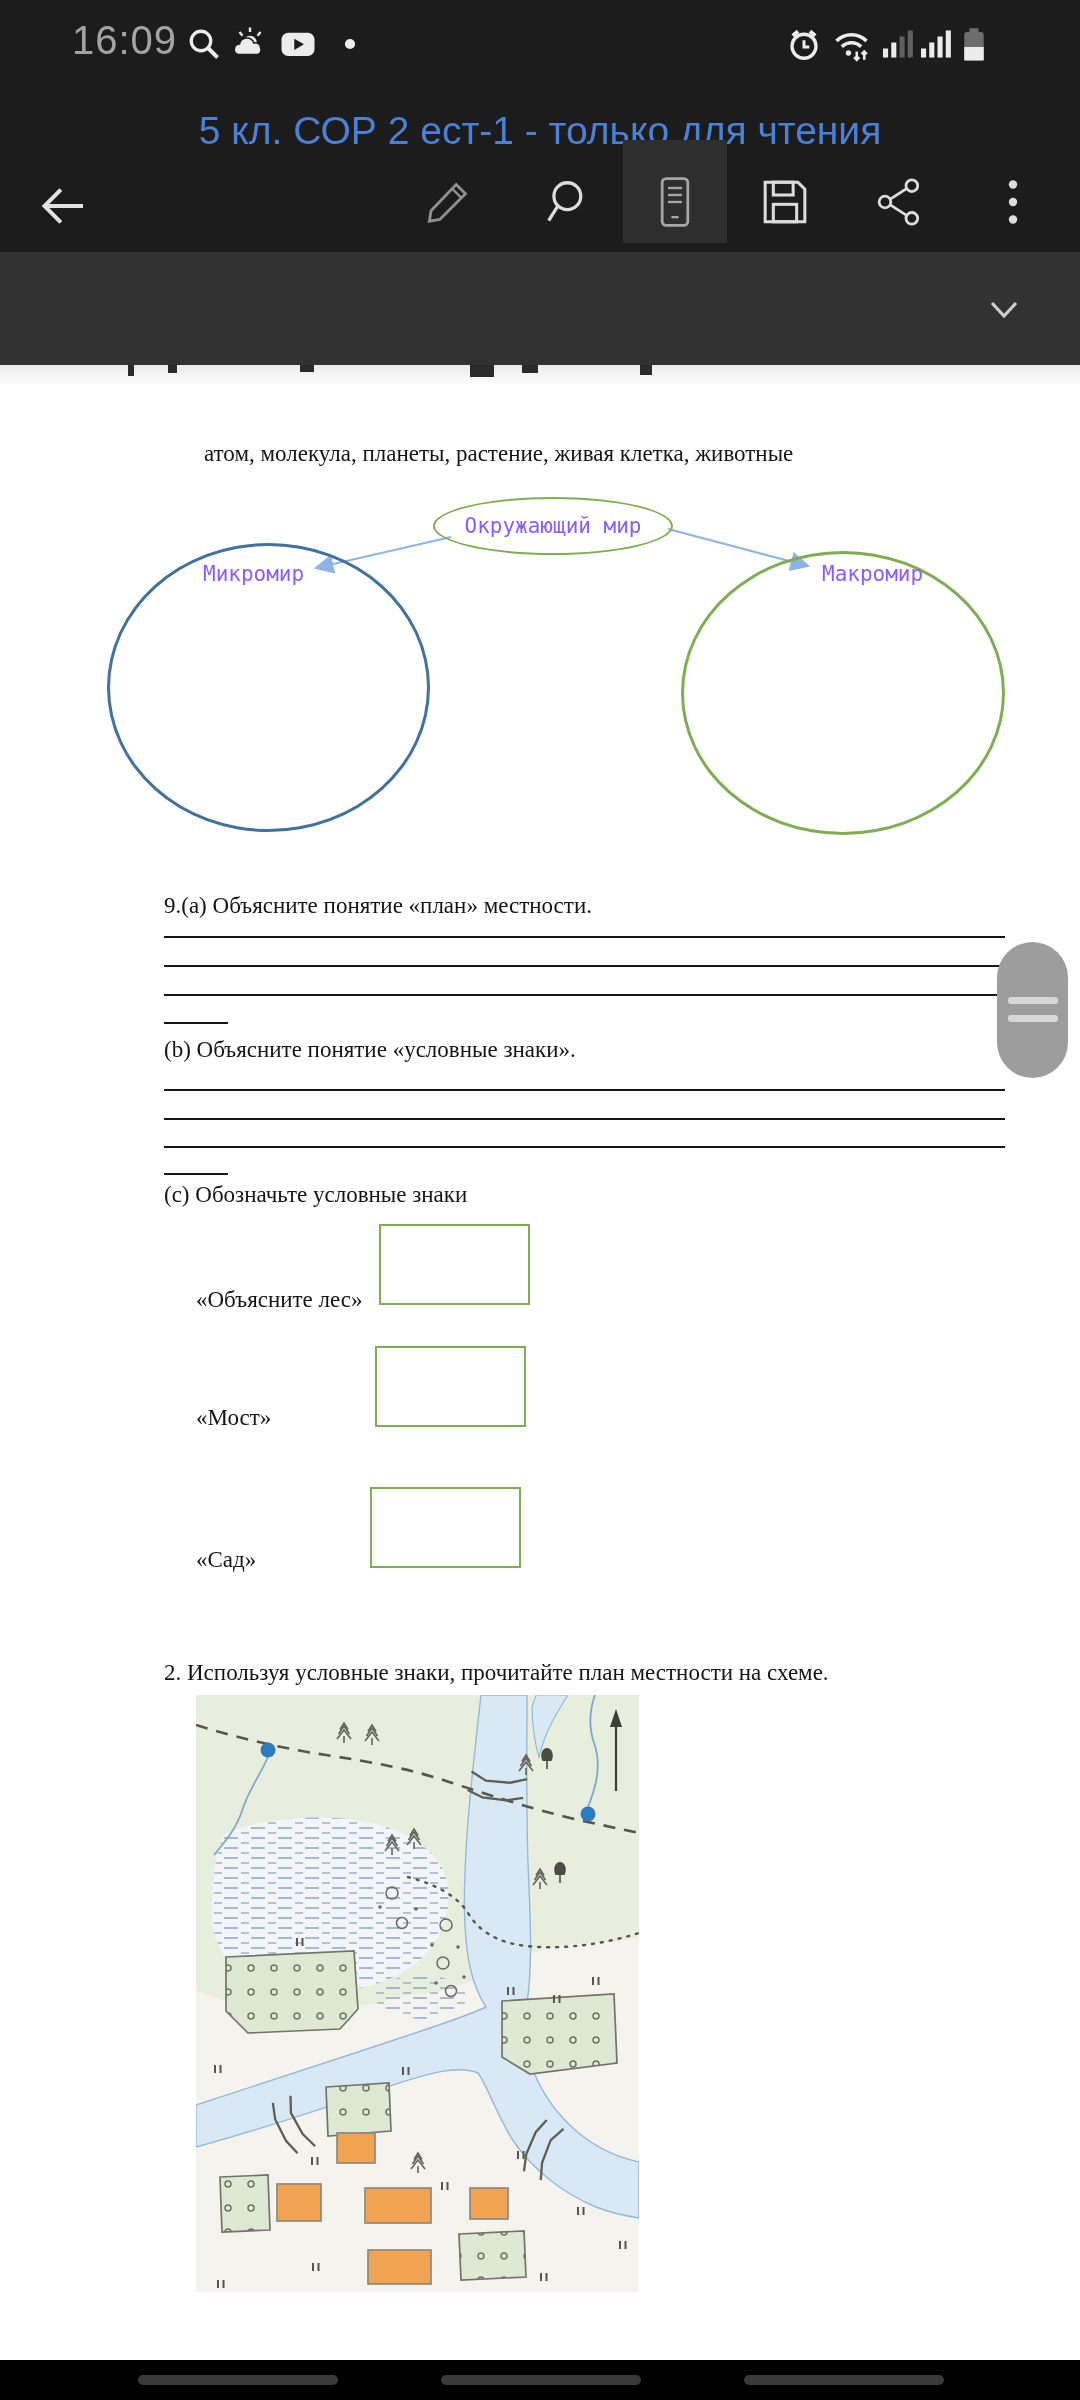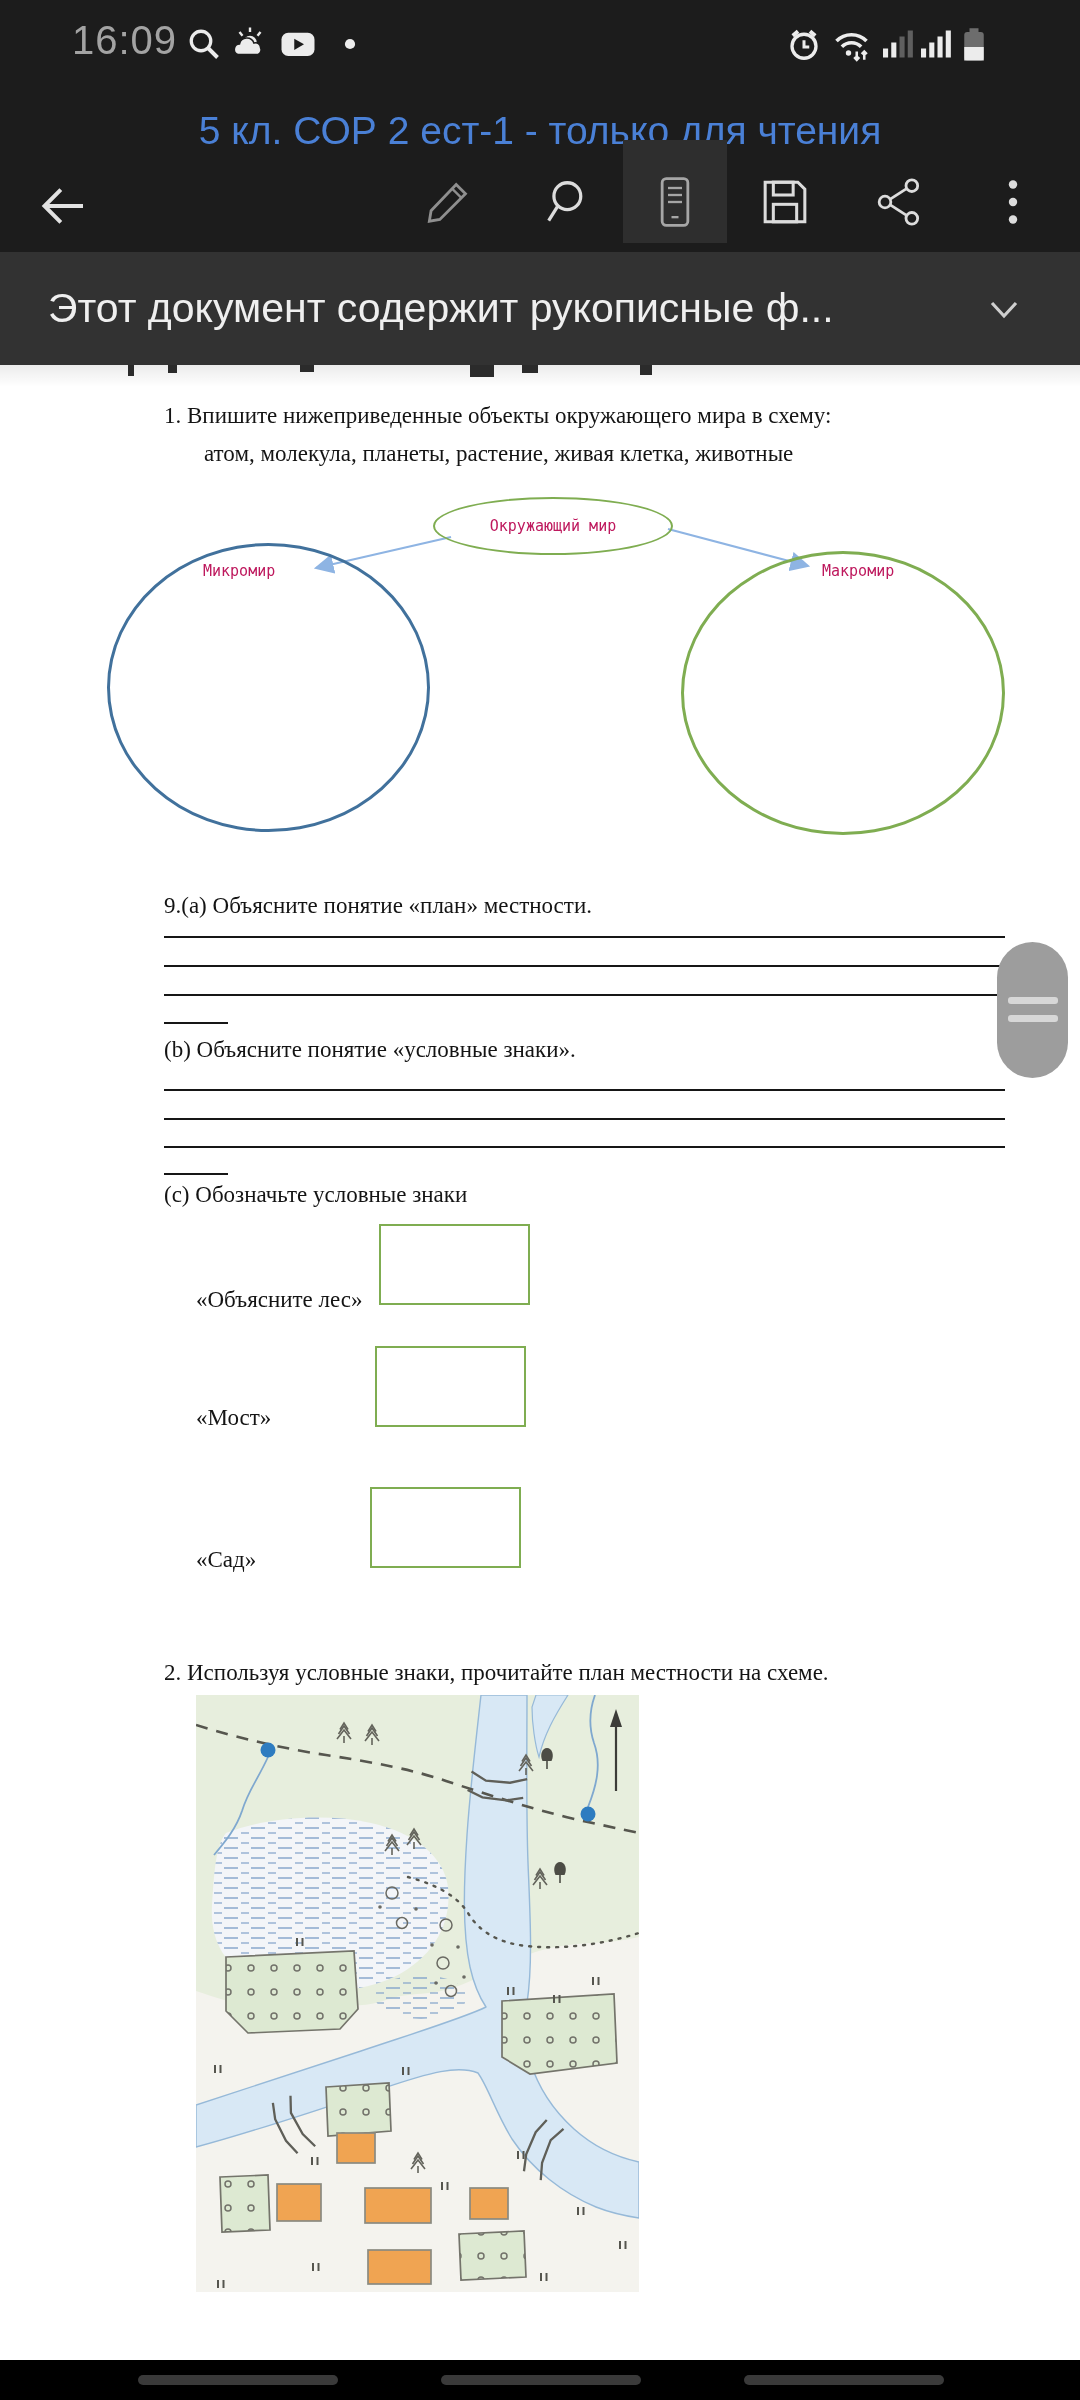--- a/index.html
+++ b/index.html
@@ -16,21 +16,21 @@
   .ticon{position:absolute;top:14px;width:56px;height:56px;}
   
   .banner{position:absolute;left:0;top:252px;width:1080px;height:113px;background:#323232;}
   .banner-text{position:absolute;left:48px;top:0;line-height:113px;font-size:41px;color:#efefef;white-space:nowrap;}
   .banner-chevron{position:absolute;left:982px;top:36px;width:44px;height:44px;}
   
   .page{position:absolute;left:0;top:365px;width:1080px;height:1995px;background:#fff;overflow:hidden;}
   .page::before{content:"";position:absolute;left:0;top:0;width:100%;height:22px;background:linear-gradient(#00000014,transparent);}
   .frag{position:absolute;background:#2b2b2b;top:0;}
   .dtext{position:absolute;font-family:"Liberation Serif",serif;font-size:23px;color:#141414;white-space:nowrap;}
-  .mono{position:absolute;font-family:"DejaVu Sans Mono",monospace;font-size:15px;color:#be185d;white-space:nowrap;}
+  .mono{position:absolute;font-family:"DejaVu Sans Mono",monospace;font-size:21px;color:#8b5cf6;white-space:nowrap;}
   .oval{position:absolute;left:433px;top:132px;width:236px;height:54px;border:2.5px solid #7fad51;border-radius:50%;display:flex;align-items:center;justify-content:center;}
   .circle-l{position:absolute;left:107px;top:178px;width:317px;height:283px;border:3px solid #41719c;border-radius:50%;}
   .circle-r{position:absolute;left:681px;top:186px;width:318px;height:278px;border:3px solid #7fad51;border-radius:50%;}
   .ansline{position:absolute;left:164px;width:841px;height:2px;background:#161616;}
   .ansline.short{width:64px;}
   .signbox{position:absolute;width:147px;height:77px;border:2.5px solid #7fad51;background:#fff;}
   
   .scroll-pill{position:absolute;left:997px;top:942px;width:71px;height:136px;background:#9d9d9d;border-radius:36px;z-index:5;}
   .scroll-pill span{position:absolute;left:11px;width:50px;height:7px;background:#d7d7d7;border-radius:3px;}
   
@@ -136,36 +136,34 @@
         </svg>
       <svg class="ticon" style="left:985px" viewBox="0 0 48 48">
           <circle cx="24" cy="9" r="3.6" fill="#dcdcdc"></circle>
           <circle cx="24" cy="24" r="3.6" fill="#dcdcdc"></circle>
           <circle cx="24" cy="39" r="3.6" fill="#dcdcdc"></circle>
         </svg>
     </div>
   </div>
 
   <div class="banner">
-    <span class="banner-text">Этот документ содержит рукописные ф...</span>
     <svg class="banner-chevron" viewBox="0 0 44 44">
         <path d="M10 15 L22 28 L34 15" stroke="#cfcfcf" stroke-width="3.2" fill="none"></path>
       </svg>
   </div>
 
   <div class="page">
 
     <div class="frag" style="left:128px;width:6px;height:11px"></div>
     <div class="frag" style="left:168px;width:9px;height:8px"></div>
     <div class="frag" style="left:300px;width:14px;height:7px"></div>
     <div class="frag" style="left:470px;width:24px;height:12px"></div>
     <div class="frag" style="left:522px;width:16px;height:8px"></div>
     <div class="frag" style="left:640px;width:12px;height:10px"></div>
 
-    <div class="dtext" style="left:164px;top:38px">1. Впишите нижеприведенные объекты окружающего мира в схему:</div>
     <div class="dtext" style="left:204px;top:76px">атом, молекула, планеты, растение, живая клетка, животные</div>
 
     <svg style="position:absolute;left:100px;top:115px;width:900px;height:120px">
       <defs>
         <marker id="arrL" markerWidth="10" markerHeight="9" refX="8" refY="4.5" orient="auto">
             <path d="M0 0 L9 4.5 L0 9 Z" fill="#8eb4e3"></path>
           </marker>
       </defs>
       <line x1="351" y1="57" x2="216" y2="88" stroke="#8eb4e3" stroke-width="2.2" marker-end="url(#arrL)"></line>
       <line x1="568" y1="49" x2="708" y2="86" stroke="#8eb4e3" stroke-width="2.2" marker-end="url(#arrL)"></line>

